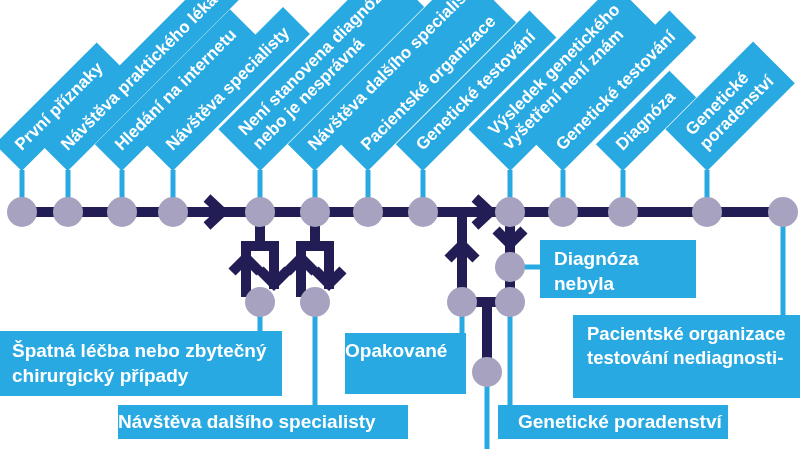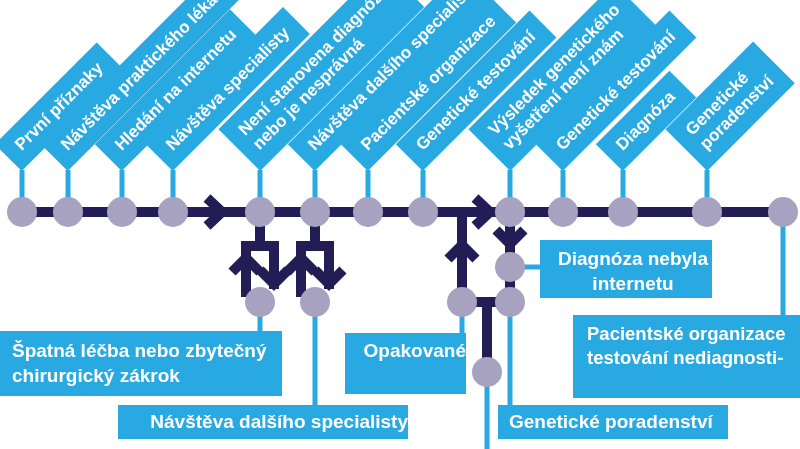--- a/index.html
+++ b/index.html
@@ -17,27 +17,27 @@
     padding:9px 14px;white-space:nowrap;
   }
   .dlabel span{display:block;}
   
   .callout{
     position:absolute;background:#29a9e1;color:#ffffff;
     font-weight:bold;font-size:19px;line-height:1.32;
     box-sizing:border-box;
   }
   .callout span{display:block;}
-  .callout.center{text-align:right;}
+  .callout.center{text-align:left;}
   .co-bad{left:0;top:331px;width:282px;height:65px;padding:7px 0 8px 12px;}
   .co-next{left:118px;top:405px;width:290px;height:34px;line-height:34px;}
   .co-repeat{left:345px;top:333px;width:121px;height:61px;padding-top:5px;}
-  .co-nodx{left:540px;top:240px;width:172px;height:58px;padding:6px 0 0 14px;text-align:center;}
+  .co-nodx{left:540px;top:240px;width:156px;height:58px;padding:6px 0 0 14px;}
   .co-org{left:573px;top:315px;width:227px;height:83px;padding:7px 0 0 14px;font-size:18.5px;line-height:1.3;}
-  .co-gen{left:498px;top:405px;width:230px;height:34px;line-height:34px;padding-left:11px;}
+  .co-gen{left:498px;top:405px;width:230px;height:34px;line-height:34px;padding-left:20px;}
   
   .navy{stroke:#221e55;stroke-width:10;fill:none;}
   .cyan{stroke:#29a9e1;stroke-width:5;fill:none;}
   .node{fill:#a6a2c0;}
 </style>
 </head>
 <body>
 
 <div class="stage">
 
@@ -153,21 +153,21 @@
   <div class="dlabel" style="left:623px">
       <span>Diagnóza</span>
     </div>
   <div class="dlabel" style="left:707px">
       <span>Genetické</span>
       <span>poradenství</span>
     </div>
 
   <div class="callout co-bad">
     <span>Špatná léčba nebo zbytečný</span>
-    <span>chirurgický zákrok</span>
+    <span>chirurgický případy</span>
   </div>
   <div class="callout co-next center">
     <span>Návštěva dalšího specialisty</span>
   </div>
   <div class="callout co-repeat center">
     <span>Opakované</span>
   </div>
   <div class="callout co-nodx">
     <span>Diagnóza nebyla</span>
     <span>internetu</span>

